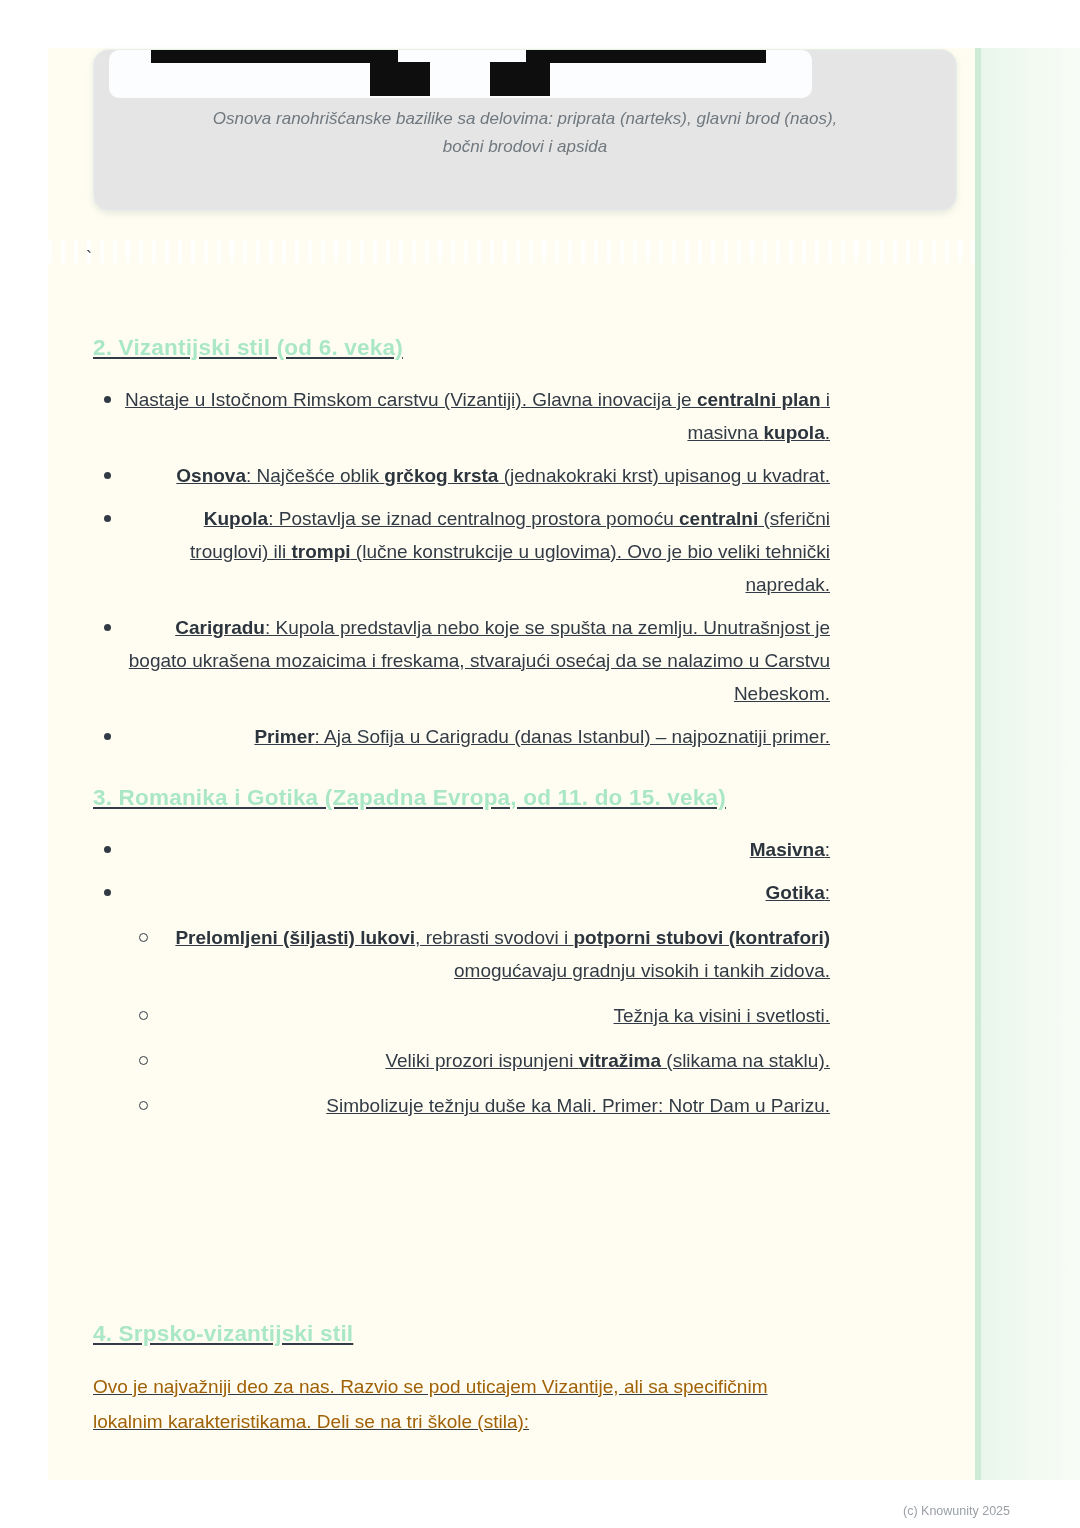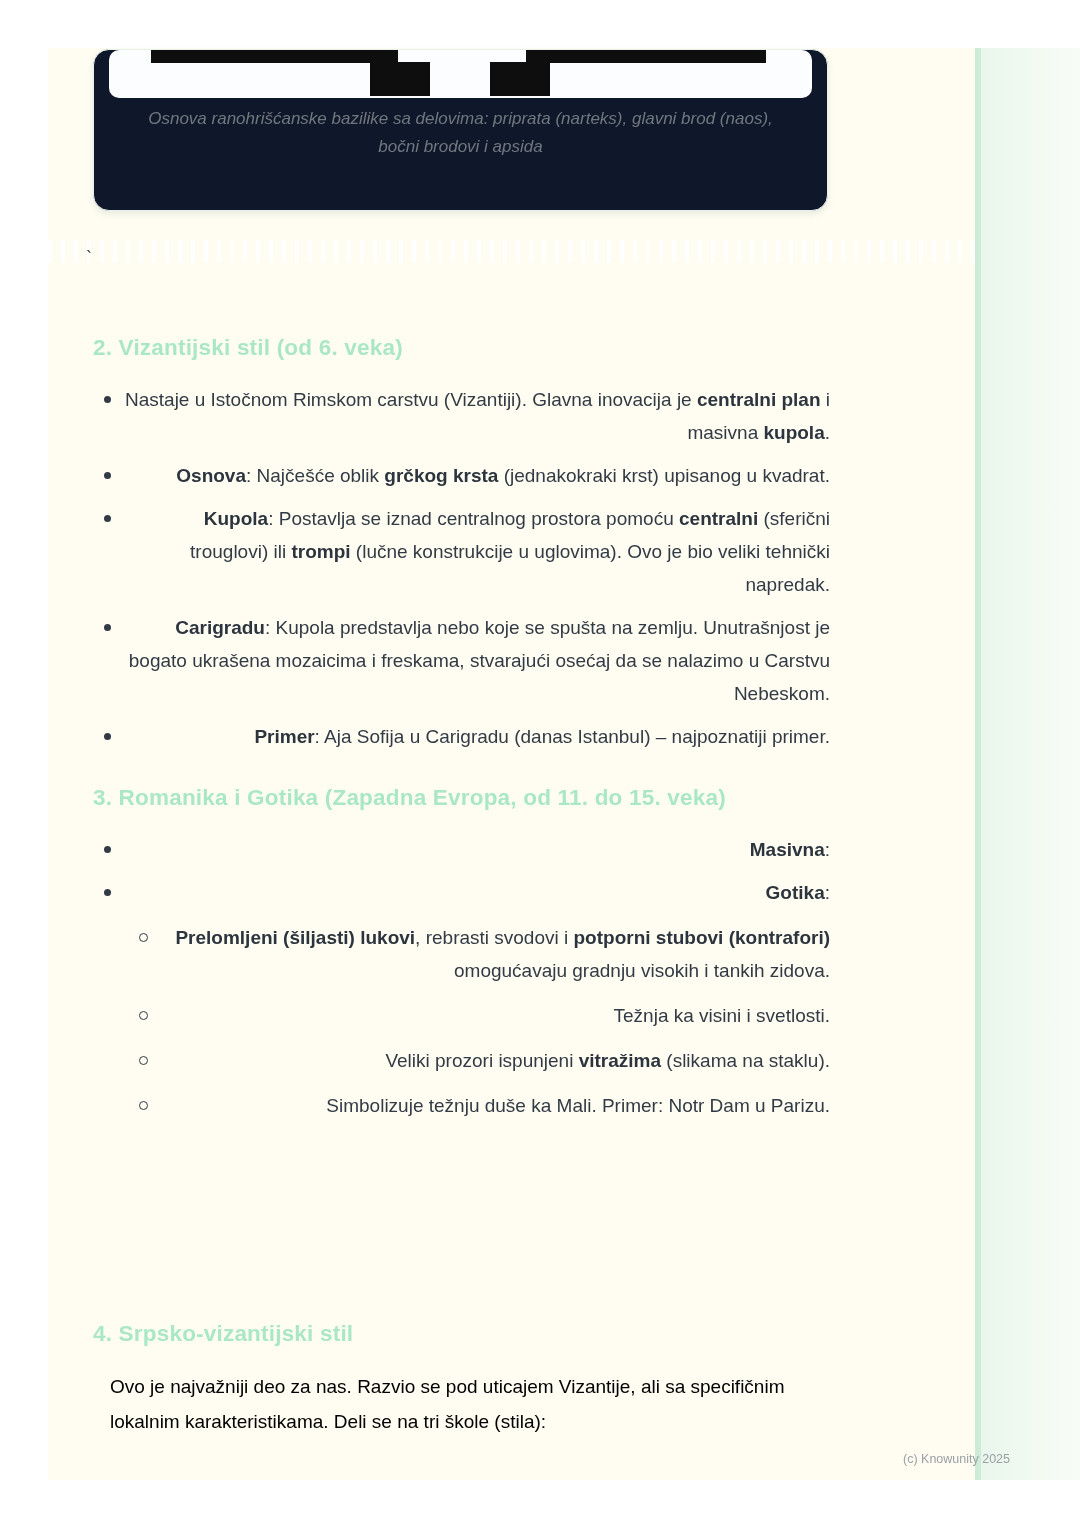--- a/index.html
+++ b/index.html
@@ -15,22 +15,22 @@
     background:#fffdf2;
   }
   
   .green-strip{
     position:absolute;left:975px;top:48px;width:105px;height:1432px;
     background:linear-gradient(90deg,#e9f6ec 0%,#f2faf2 55%,#f8fcf6 100%);
     border-left:6px solid #cdebd6;box-sizing:border-box;
   }
   
   .figure-card{
-    position:absolute;left:93px;top:49px;width:735px;height:162px;
-    background:#0f172a;border:1px solid #e6f0ec;border-radius:16px;
+    position:absolute;left:93px;top:49px;width:864px;height:162px;
+    background:#e5e5e5;border:1px solid #e6f0ec;border-radius:16px;
     box-shadow:0 3px 6px rgba(150,170,160,0.22);
     box-sizing:border-box;overflow:hidden;
   }
   .figure-img{
     position:absolute;left:15px;top:0;width:703px;height:48px;
     background:#fcfdfe;border-radius:10px;overflow:hidden;
   }
   .frag{position:absolute;background:#0e0e0e;}
   .frag.bar-l{left:42px;top:0;width:247px;height:13px;}
   .frag.chunk-l{left:261px;top:12px;width:60px;height:34px;}
@@ -48,21 +48,21 @@
     background:repeating-linear-gradient(90deg,
       rgba(255,255,255,0.95) 0px,rgba(255,255,255,0.95) 4px,
       rgba(255,255,255,0) 4px,rgba(255,255,255,0) 13px);
   }
   .stray-mark{
     position:absolute;left:86px;top:248px;
     font-size:18px;color:#3a424c;
   }
   
   .content{position:absolute;left:93px;top:0;width:737px;color:#323b45;}
-  .section{position:absolute;left:0;width:737px;}
+  .section{position:absolute;left:0;width:737px;text-decoration:underline;}
   .section.s0{top:334px;}
   .section.s1{top:784px;}
   .section.s2{top:1320px;}
   .section h2{
     margin:0 0 22px 0;font-size:22.5px;line-height:27px;font-weight:bold;
     color:#aae7c6;letter-spacing:0.2px;
   }
   .section ul{list-style:none;margin:0;padding:0;text-align:right;}
   .section li{font-size:19px;line-height:33px;}
   ul.lv1 > li{position:relative;padding-left:30px;margin-bottom:10px;}
@@ -71,24 +71,24 @@
     background:#323b45;border-radius:50%;
   }
   ul.lv2{margin-top:12px;}
   ul.lv2 > li{position:relative;padding-left:35px;margin-bottom:12px;}
   ul.lv2 > li::before{
     content:'';position:absolute;left:16px;top:12px;width:7px;height:7px;
     background:transparent;border:1.7px solid #323b45;border-radius:50%;
   }
   .section b{font-weight:bold;color:#2c343e;}
   .section p{
-    margin:16px 0 0 17px;font-size:19px;line-height:35px;color:#000000;
+    margin:16px 0 0 0;font-size:19px;line-height:35px;color:#a16207;
   }
   .copyright{
-    position:absolute;left:903px;top:1452px;
+    position:absolute;left:903px;top:1504px;
     font-size:12.5px;color:#9aa0a6;z-index:5;
   }
 </style>
 </head>
 <body>
 
 <div class="page-bg"></div>
 <div class="green-strip"></div>
 
 <div class="figure-card">

